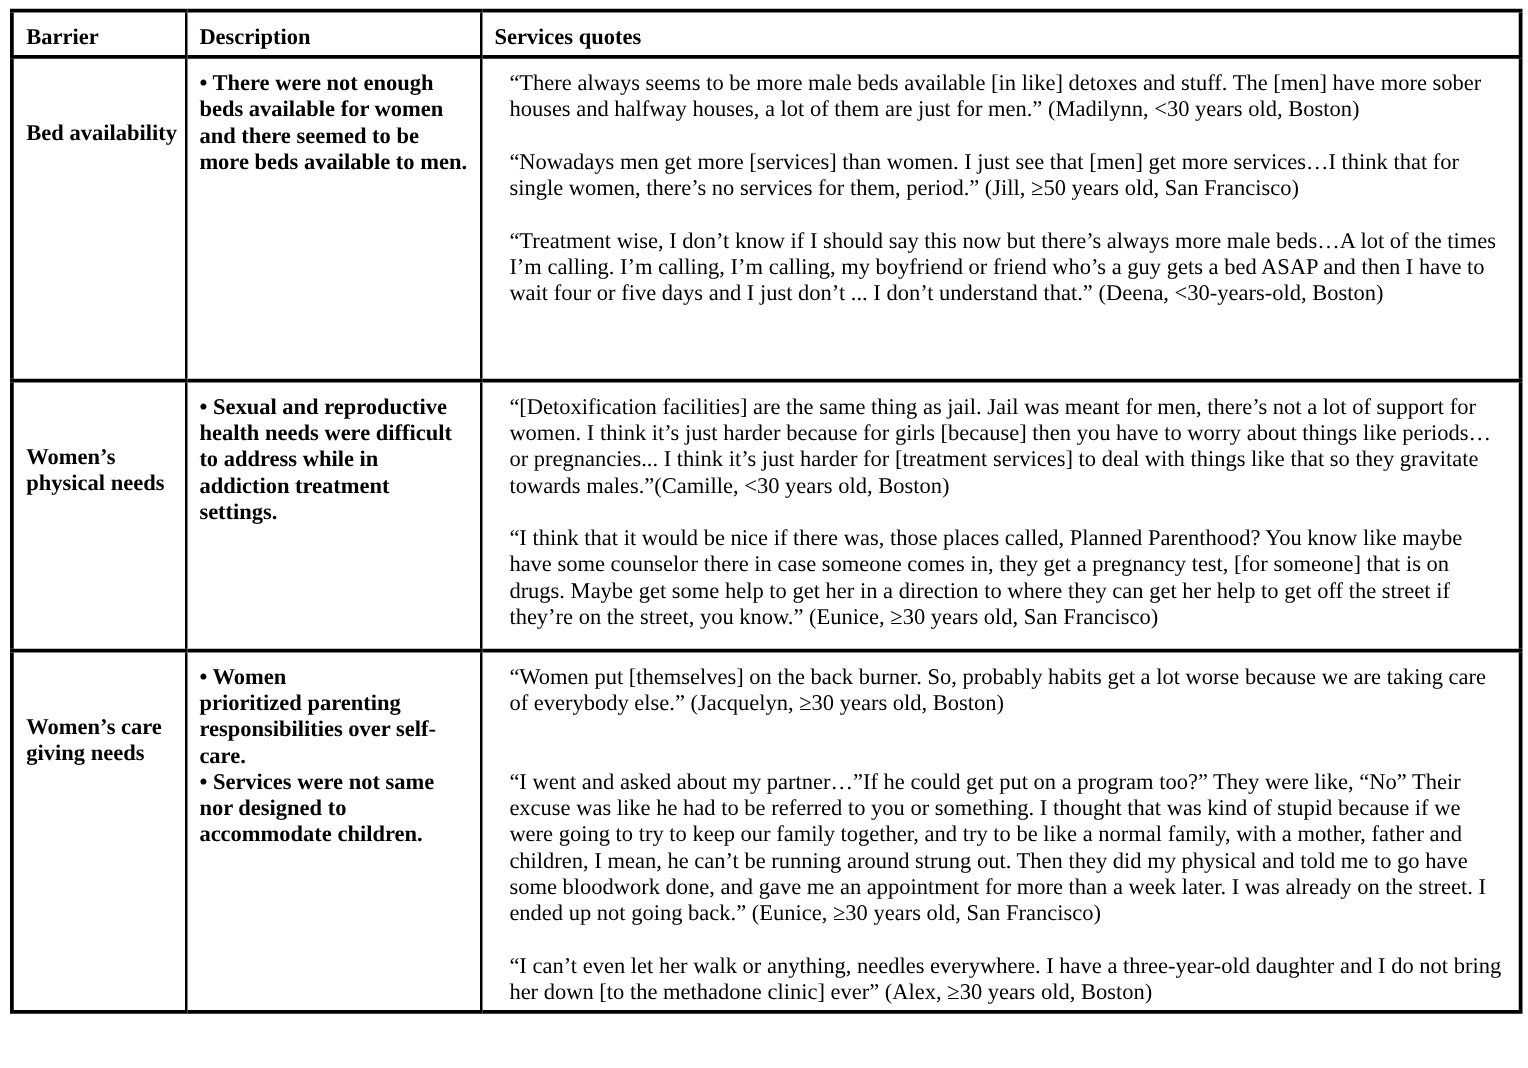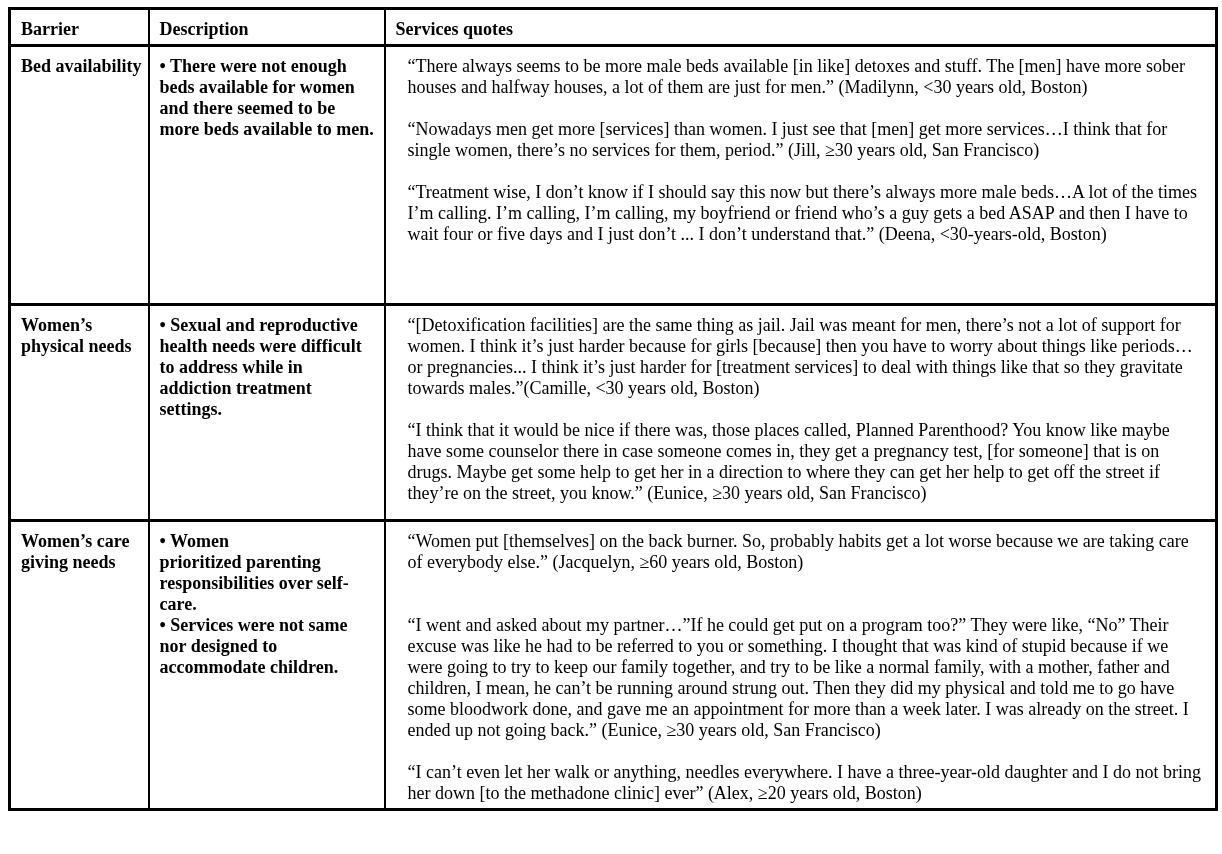--- a/index.html
+++ b/index.html
@@ -28,21 +28,21 @@
     border-bottom-width: 3px;
     vertical-align: top;
     font-size: 18px;
     line-height: 21px;
     padding: 9px 6px 4px 10px;
     text-align: left;
     overflow: hidden;
   }
   th { font-weight: bold; }
   td.col-quotes { padding-left: 22px; padding-right: 8px; }
-  .barrier-text { font-weight: bold; }
+  .barrier-text { font-weight: bold; margin-top: 40px; }
   p.bullet { margin: 0; white-space: pre-line; font-weight: bold; }
   p.quote  { margin: 0; }
   p.blank  { margin: 0; height: 21px; }
   thead tr { height: 36px; }
   tbody tr:nth-child(1) { height: 259px; }
   tbody tr:nth-child(2) { height: 216px; }
   tbody tr:nth-child(3) { height: 265px; }
 </style>
 </head>
 <body>
@@ -64,21 +64,21 @@
   <tr>
     <td class="col-barrier">
       <div class="barrier-text">Bed availability</div>
     </td>
     <td class="col-desc">
           <p class="bullet">• There were not enough beds available for women and there seemed to be more beds available to men.</p>
         </td>
     <td class="col-quotes">
           <p class="quote">“There always seems to be more male beds available [in like] detoxes and stuff. The [men] have more sober houses and halfway houses, a lot of them are just for men.” (Madilynn, &lt;30 years old, Boston)</p>
           <p class="blank"></p>
-          <p class="quote">“Nowadays men get more [services] than women. I just see that [men] get more services…I think that for single women, there’s no services for them, period.” (Jill, ≥30 years old, San Francisco)</p>
+          <p class="quote">“Nowadays men get more [services] than women. I just see that [men] get more services…I think that for single women, there’s no services for them, period.” (Jill, ≥50 years old, San Francisco)</p>
           <p class="blank"></p>
           <p class="quote">“Treatment wise, I don’t know if I should say this now but there’s always more male beds…A lot of the times I’m calling. I’m calling, I’m calling, my boyfriend or friend who’s a guy gets a bed ASAP and then I have to wait four or five days and I just don’t ... I don’t understand that.” (Deena, &lt;30-years-old, Boston)</p>
         </td>
   </tr>
 
   <tr>
     <td class="col-barrier">
       <div class="barrier-text">Women’s physical needs</div>
     </td>
     <td class="col-desc">
@@ -94,22 +94,22 @@
   <tr>
     <td class="col-barrier">
       <div class="barrier-text">Women’s care giving needs</div>
     </td>
     <td class="col-desc">
           <p class="bullet">• Women
 prioritized parenting responsibilities over self-care.</p>
           <p class="bullet">• Services were not same nor designed to accommodate children.</p>
         </td>
     <td class="col-quotes">
-          <p class="quote">“Women put [themselves] on the back burner. So, probably habits get a lot worse because we are taking care of everybody else.” (Jacquelyn, ≥60 years old, Boston)</p>
+          <p class="quote">“Women put [themselves] on the back burner. So, probably habits get a lot worse because we are taking care of everybody else.” (Jacquelyn, ≥30 years old, Boston)</p>
           <p class="blank"></p>
           <p class="blank"></p>
           <p class="quote">“I went and asked about my partner…”If he could get put on a program too?” They were like, “No” Their excuse was like he had to be referred to you or something. I thought that was kind of stupid because if we were going to try to keep our family together, and try to be like a normal family, with a mother, father and children, I mean, he can’t be running around strung out. Then they did my physical and told me to go have some bloodwork done, and gave me an appointment for more than a week later. I was already on the street. I ended up not going back.” (Eunice, ≥30 years old, San Francisco)</p>
           <p class="blank"></p>
-          <p class="quote">“I can’t even let her walk or anything, needles everywhere. I have a three-year-old daughter and I do not bring her down [to the methadone clinic] ever” (Alex, ≥20 years old, Boston)</p>
+          <p class="quote">“I can’t even let her walk or anything, needles everywhere. I have a three-year-old daughter and I do not bring her down [to the methadone clinic] ever” (Alex, ≥30 years old, Boston)</p>
         </td>
   </tr>
 </tbody>
 </table>
 
 </body></html>

